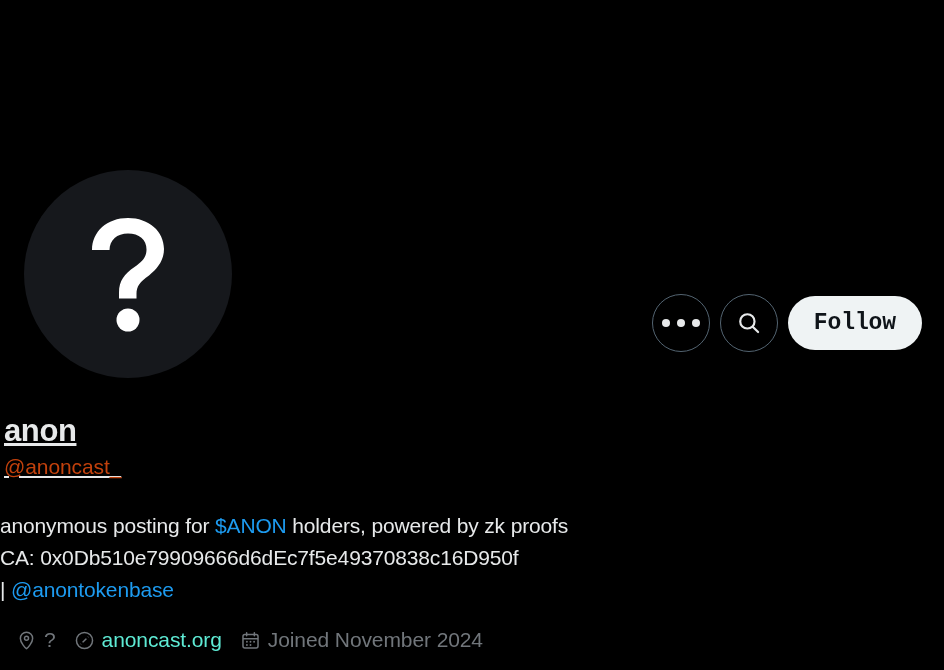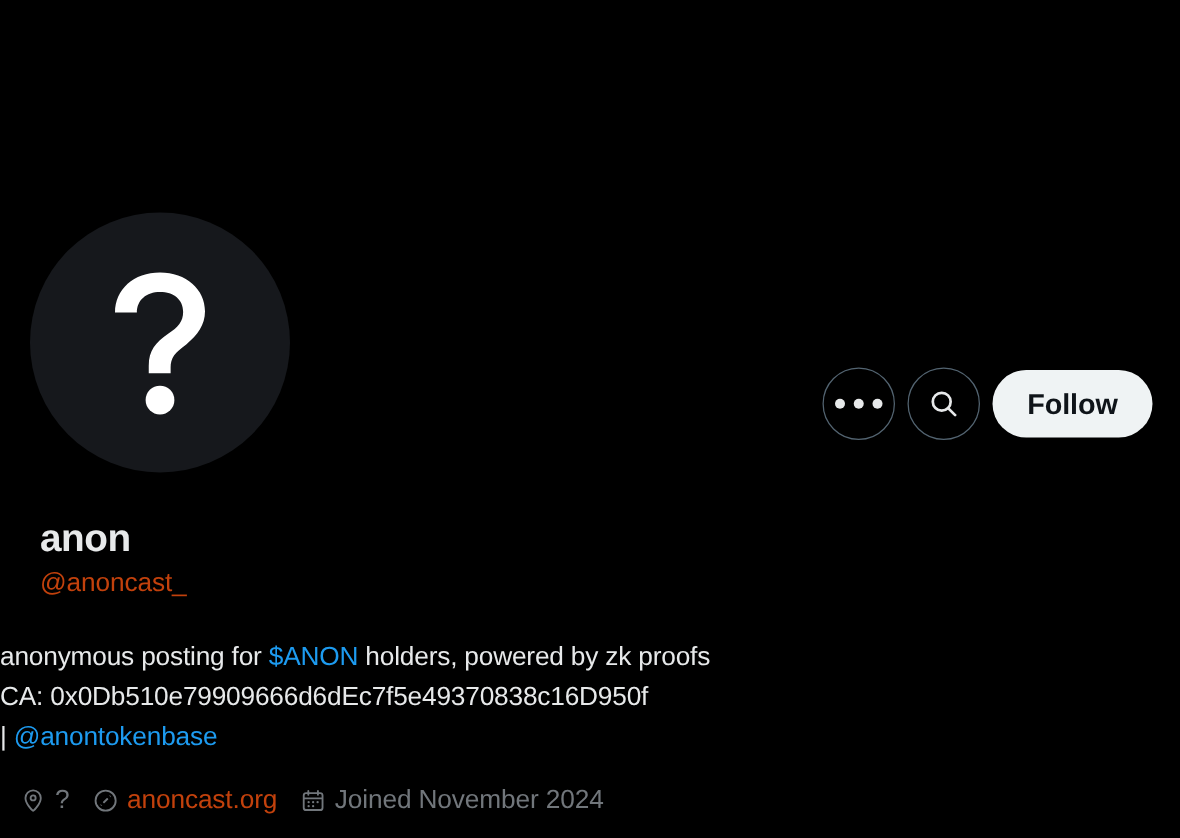--- a/index.html
+++ b/index.html
@@ -96,37 +96,38 @@
     background: #e7e9ea;
   }
   .follow-btn {
     height: 54px;
     min-width: 128px;
     padding: 0 26px;
     border-radius: 9999px;
     border: none;
     background: #eff3f4;
     color: #0f1419;
-    font-family: Liberation Sans, sans-serif;
+    font-family: Liberation Mono, monospace;
     font-size: 23px;
     font-weight: bold;
     letter-spacing: -0.1px;
     cursor: pointer;
     display: flex;
     align-items: center;
     justify-content: center;
     box-sizing: border-box;
   }
 
   
   .identity {
     position: absolute;
-    left: 32px;
+    left: 4px;
     top: 412px;
     width: 700px;
+    text-decoration: underline;
   }
   .display-name {
     font-size: 31px;
     font-weight: bold;
     line-height: 38px;
     color: #e7e9ea;
     letter-spacing: -0.4px;
     margin: 0;
   }
   .handle {
@@ -171,21 +172,21 @@
   }
   .meta-item:last-child { margin-right: 12px; }
   .meta-item .mi {
     display: inline-flex;
     align-items: center;
     justify-content: center;
     margin-right: 7px;
     flex: none;
   }
   .meta-item .mi svg { display: block; }
-  .meta-link { color: #c2410c; text-decoration: none; cursor: pointer; }
+  .meta-link { color: #5eead4; text-decoration: none; cursor: pointer; }
   .meta-text { color: #71767b; }
 </style>
 </head>
 <body>
 
 <div class="profile-page">
 
   <div class="banner"></div>
 
   <div class="avatar-wrap">

